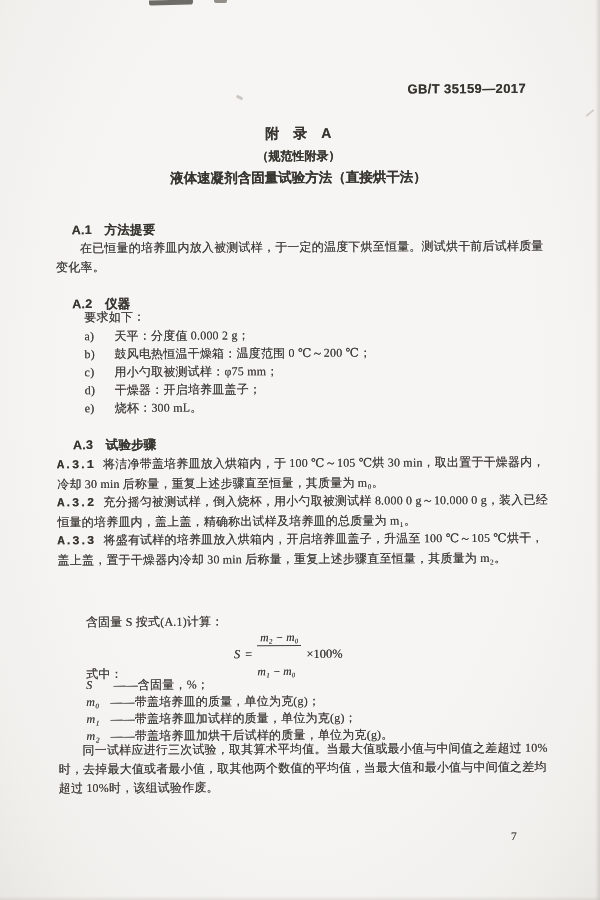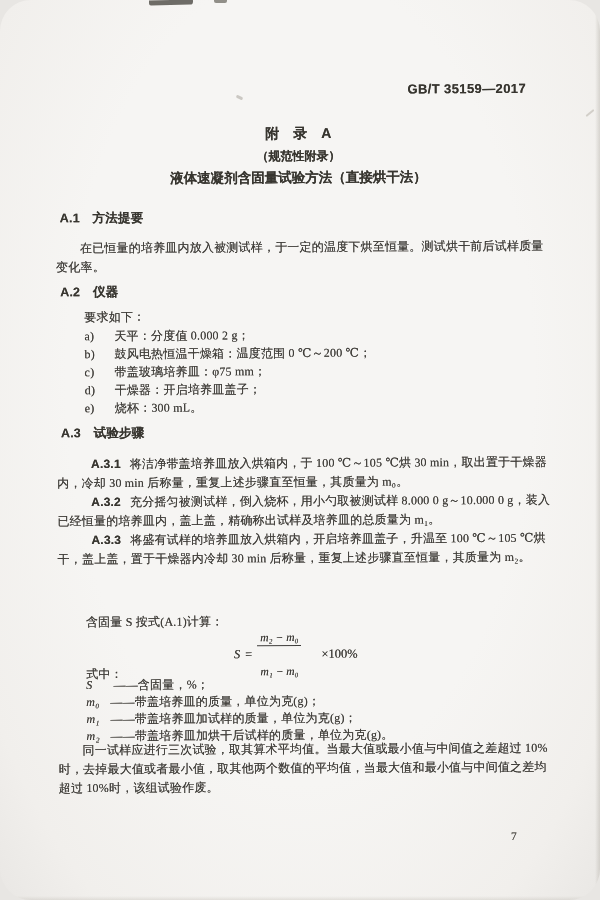--- a/index.html
+++ b/index.html
@@ -11,71 +11,71 @@
   .paper{
     position:relative;width:600px;height:900px;overflow:hidden;
     background:radial-gradient(ellipse at 50% 42%, #f6f5f3 55%, #f1efec 85%, #e9e7e4 100%);
     color:#3e3c3a;
   }
   .tilt{
     position:absolute;inset:0;
     transform:rotate(-0.3deg);
     transform-origin:50% 50%;
   }
-  .ink{ text-shadow:0 0 0.5px rgba(70,68,64,.85);border-radius:31px; }
+  .ink{ text-shadow:0 0 0.5px rgba(70,68,64,.85); }
   
   .smudge-a{position:absolute;left:149px;top:0;width:44px;height:5px;background:#4c4a44;opacity:.8;border-radius:0 0 3px 2px;transform:rotate(-1.2deg);}
   .smudge-b{position:absolute;left:214px;top:0;width:13px;height:3px;background:#5a574f;opacity:.65;border-radius:0 0 2px 2px;}
   .speck-a{position:absolute;left:236px;top:96px;width:7px;height:3px;background:#b9b5ae;opacity:.7;transform:rotate(25deg);border-radius:2px;}
   .speck-b{position:absolute;left:585px;top:112px;width:10px;height:2px;background:#c4c0b9;opacity:.7;transform:rotate(-40deg);border-radius:2px;}
   .edge-right{position:absolute;right:0;top:0;width:5px;height:900px;background:linear-gradient(to left, rgba(180,176,168,.45), rgba(180,176,168,0));}
   .edge-bottom{position:absolute;left:0;bottom:0;width:600px;height:4px;background:linear-gradient(to top, rgba(190,186,178,.35), rgba(190,186,178,0));}
 
   .doc-code{
     position:absolute;top:82px;right:72px;
     font-family:"Liberation Sans","DejaVu Sans",sans-serif;
     font-weight:700;font-size:13px;letter-spacing:.4px;color:#37352f;
   }
   .title-block{position:absolute;top:125px;left:0;width:600px;text-align:center;
     font-family:"Liberation Sans","DejaVu Sans",sans-serif;color:#37352f;}
   .title-block .t1{font-size:14px;font-weight:700;margin-bottom:5px;}
   .title-block .t2{font-size:12px;font-weight:700;margin-bottom:4px;}
   .title-block .t3{font-size:13.5px;font-weight:700;}
 
   .sec{
-    position:absolute;left:57px;margin:4px;
+    position:absolute;left:57px;margin:16px;
     font-family:"Liberation Sans","DejaVu Sans",sans-serif;
     font-size:12.5px;font-weight:700;color:#37352f;letter-spacing:.2px;
   }
   .body{
     position:absolute;left:57px;width:494px;margin:0;
     font-size:12px;line-height:19px;letter-spacing:.2px;color:#403e3a;
   }
   .indent{text-indent:24px;}
   .pad2{padding-left:28px;width:466px;}
 
   .list{position:absolute;left:85px;width:460px;font-size:12px;color:#403e3a;letter-spacing:.2px;}
   .li{line-height:18px;}
   .li .li-label{display:inline-block;width:30px;}
 
-  .step .step-num{font-family:Liberation Sans, sans-serif;font-weight:700;color:#37352f;margin-right:9px;margin-left:34px;}
+  .step .step-num{font-family:Liberation Mono, monospace;font-weight:700;color:#37352f;margin-right:9px;}
 
   .var{font-style:italic;font-family:"Liberation Serif","DejaVu Serif",serif;}
 
   .formula-row{position:absolute;left:57px;width:494px;height:34px;}
   .formula{
     position:absolute;left:176px;top:0;
     font-size:12.5px;white-space:nowrap;color:#3b3935;
     display:flex;align-items:center;
   }
   .formula .eq{margin:0 5px;}
-  .frac{display:inline-block;text-align:center;font-size:11.5px;line-height:13px;vertical-align:middle;}
+  .frac{display:inline-block;font-size:11.5px;line-height:13px;vertical-align:middle;}
   .frac .num{display:block;border-bottom:1px solid #3e3c3a;padding:0 3px 1px;}
   .frac .den{display:block;padding-top:19px;}
-  .formula .mult{margin-left:20px;}
+  .formula .mult{margin-left:5px;}
   .eq-dots{
     position:absolute;right:23px;top:8px;font-size:11px;letter-spacing:1px;color:#45433e;white-space:nowrap;
   }
   .eq-dots .eq-label{letter-spacing:.5px;font-size:11.5px;}
 
   .defs{position:absolute;left:85px;width:460px;font-size:12px;color:#403e3a;letter-spacing:.2px;}
   .def-row{line-height:17px;}
   .def-term{display:inline-block;min-width:24px;}
 
   .page-num{position:absolute;left:509px;top:831px;font-size:11.5px;color:#55534d;}
@@ -103,21 +103,21 @@
 
     <h2 class="sec" style="top:205px">A.1　方法提要</h2>
     <p class="body indent" style="top:238px">在已恒量的培养皿内放入被测试样，于一定的温度下烘至恒量。测试烘干前后试样质量变化率。</p>
 
     <h2 class="sec" style="top:279px">A.2　仪器</h2>
     <p class="body pad2" style="top:307px">要求如下：</p>
 
     <div class="list" style="top:326px">
       <div class="li"><span class="li-label">a)</span><span>天平：分度值 0.000 2 g；</span></div>
       <div class="li"><span class="li-label">b)</span><span>鼓风电热恒温干燥箱：温度范围 0 ℃～200 ℃；</span></div>
-      <div class="li"><span class="li-label">c)</span><span>带盖玻璃培养皿：φ75 mm；</span></div>
+      <div class="li"><span class="li-label">c)</span><span>用小勺取被测试样：φ75 mm；</span></div>
       <div class="li"><span class="li-label">d)</span><span>干燥器：开启培养皿盖子；</span></div>
       <div class="li"><span class="li-label">e)</span><span>烧杯：300 mL。</span></div>
     </div>
 
     <h2 class="sec" style="top:420px">A.3　试验步骤</h2>
     <p class="body step" style="top:454px"><span class="step-num">A.3.1</span><span>将洁净带盖培养皿放入烘箱内，于 100 ℃～105 ℃烘 30 min，取出置于干燥器内，冷却 30 min 后称量，重复上述步骤直至恒量，其质量为 m₀。</span></p>
     <p class="body step" style="top:492px"><span class="step-num">A.3.2</span><span>充分摇匀被测试样，倒入烧杯，用小勺取被测试样 8.000 0 g～10.000 0 g，装入已经恒量的培养皿内，盖上盖，精确称出试样及培养皿的总质量为 m₁。</span></p>
     <p class="body step" style="top:530px"><span class="step-num">A.3.3</span><span>将盛有试样的培养皿放入烘箱内，开启培养皿盖子，升温至 100 ℃～105 ℃烘干，盖上盖，置于干燥器内冷却 30 min 后称量，重复上述步骤直至恒量，其质量为 m₂。</span></p>
 
     <p class="body pad2" style="top:612px">含固量 S 按式(A.1)计算：</p>

